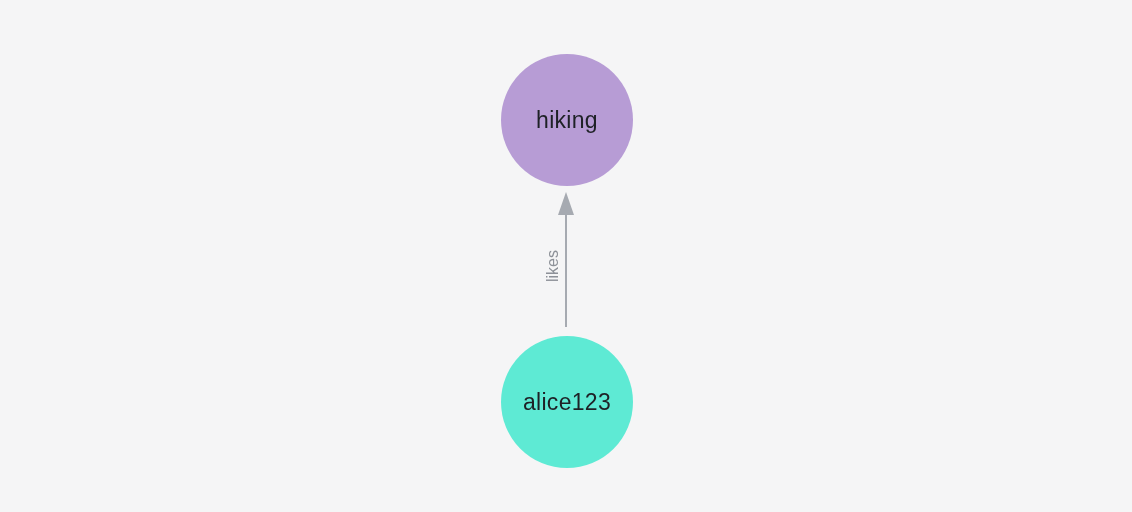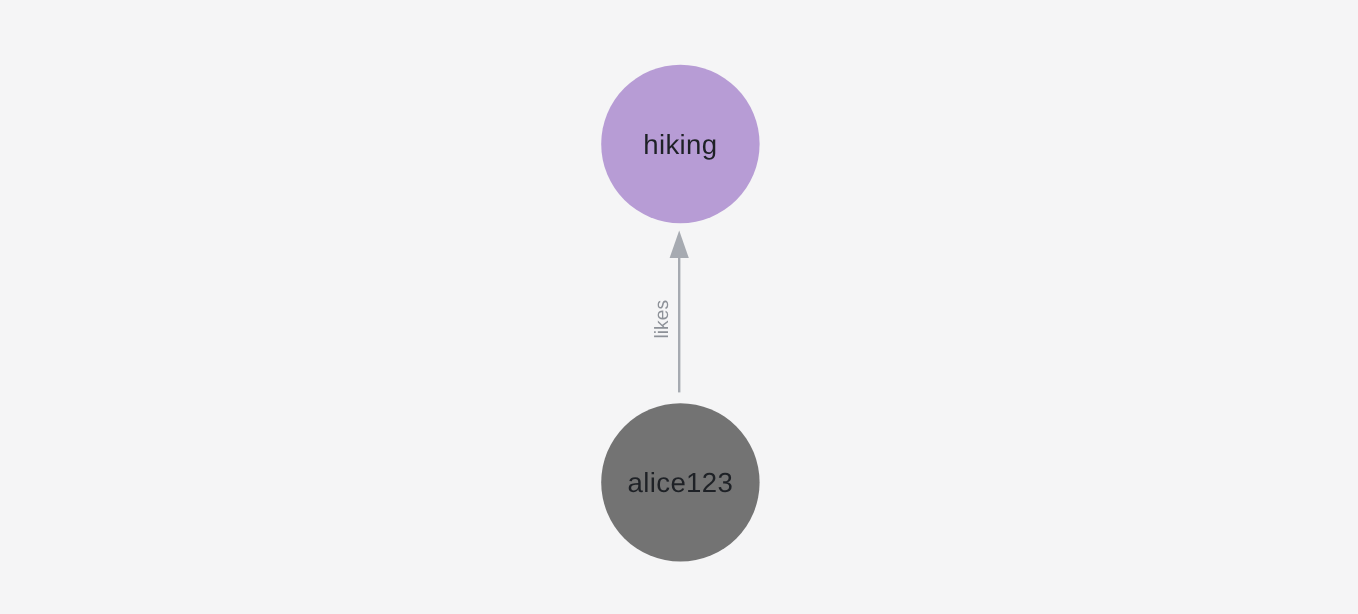--- a/index.html
+++ b/index.html
@@ -31,21 +31,21 @@
     text-align: right;
   }
   .node-hiking {
     left: 501px;
     top: 54px;
     background: #b79cd5;
   }
   .node-alice {
     left: 501px;
     top: 336px;
-    background: #737373;
+    background: #5eead4;
   }
   .edge-line {
     position: absolute;
     left: 565px;
     top: 211px;
     width: 2px;
     height: 116px;
     background: #a6aab1;
   }
   .edge-arrowhead {

